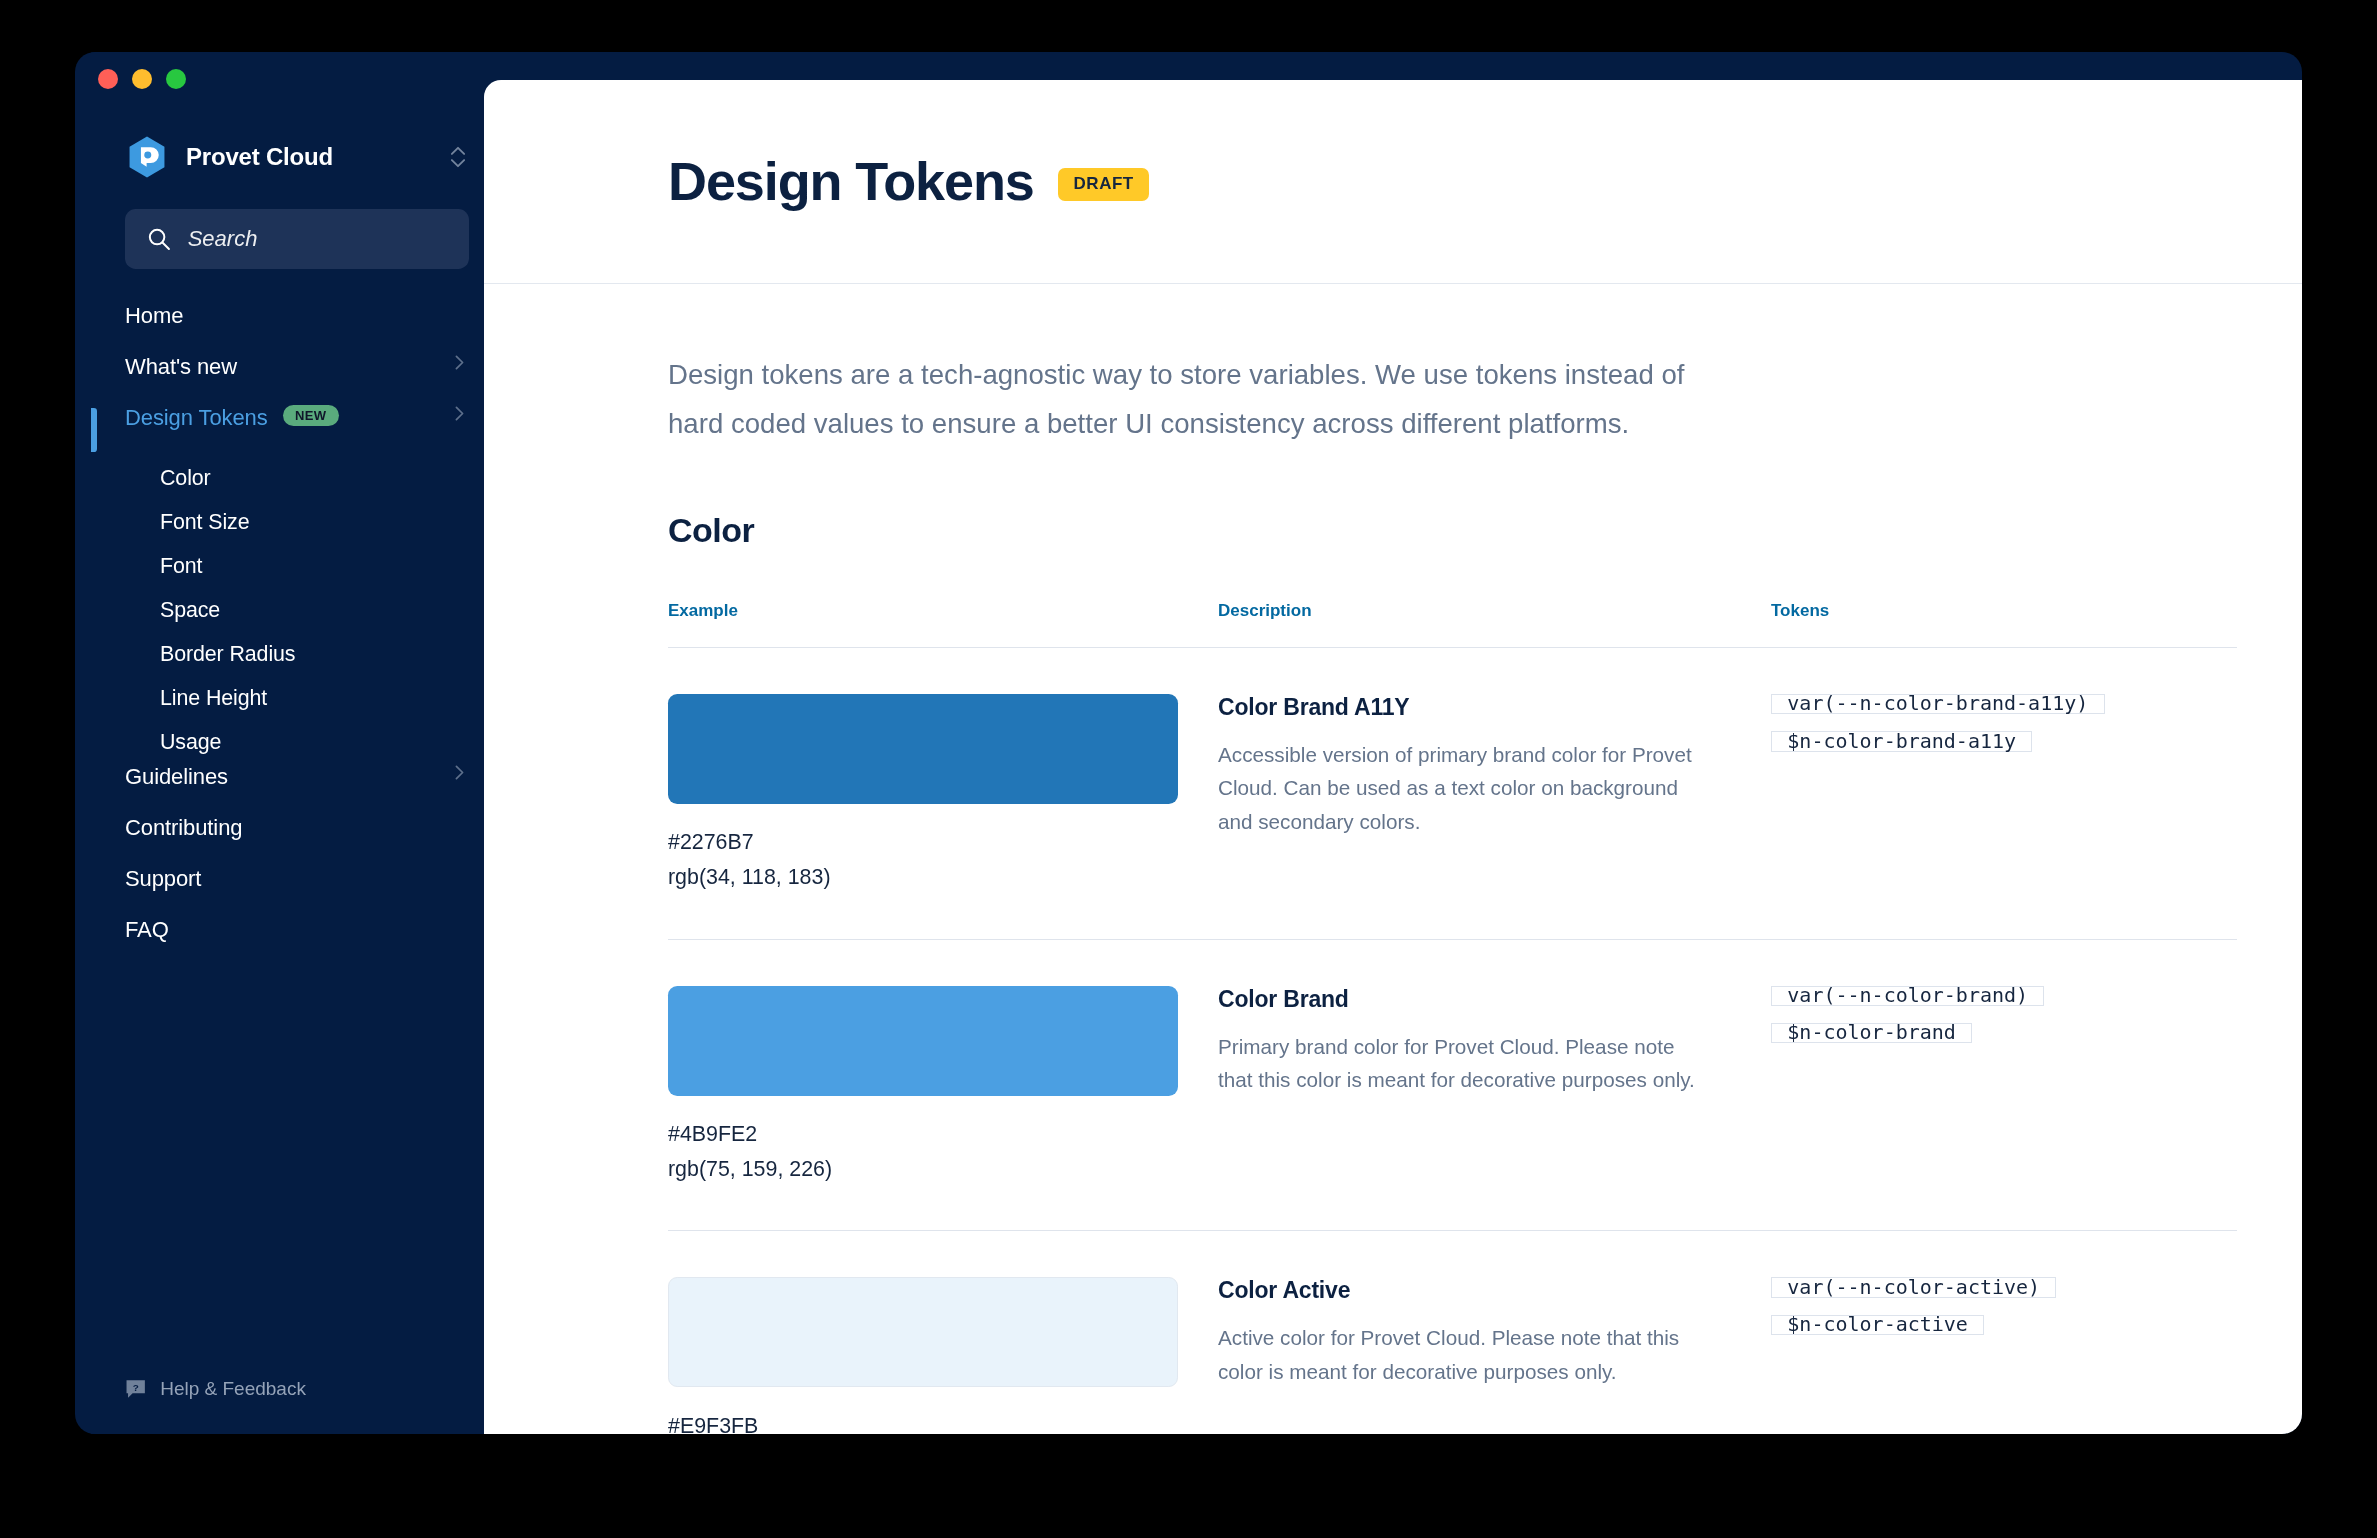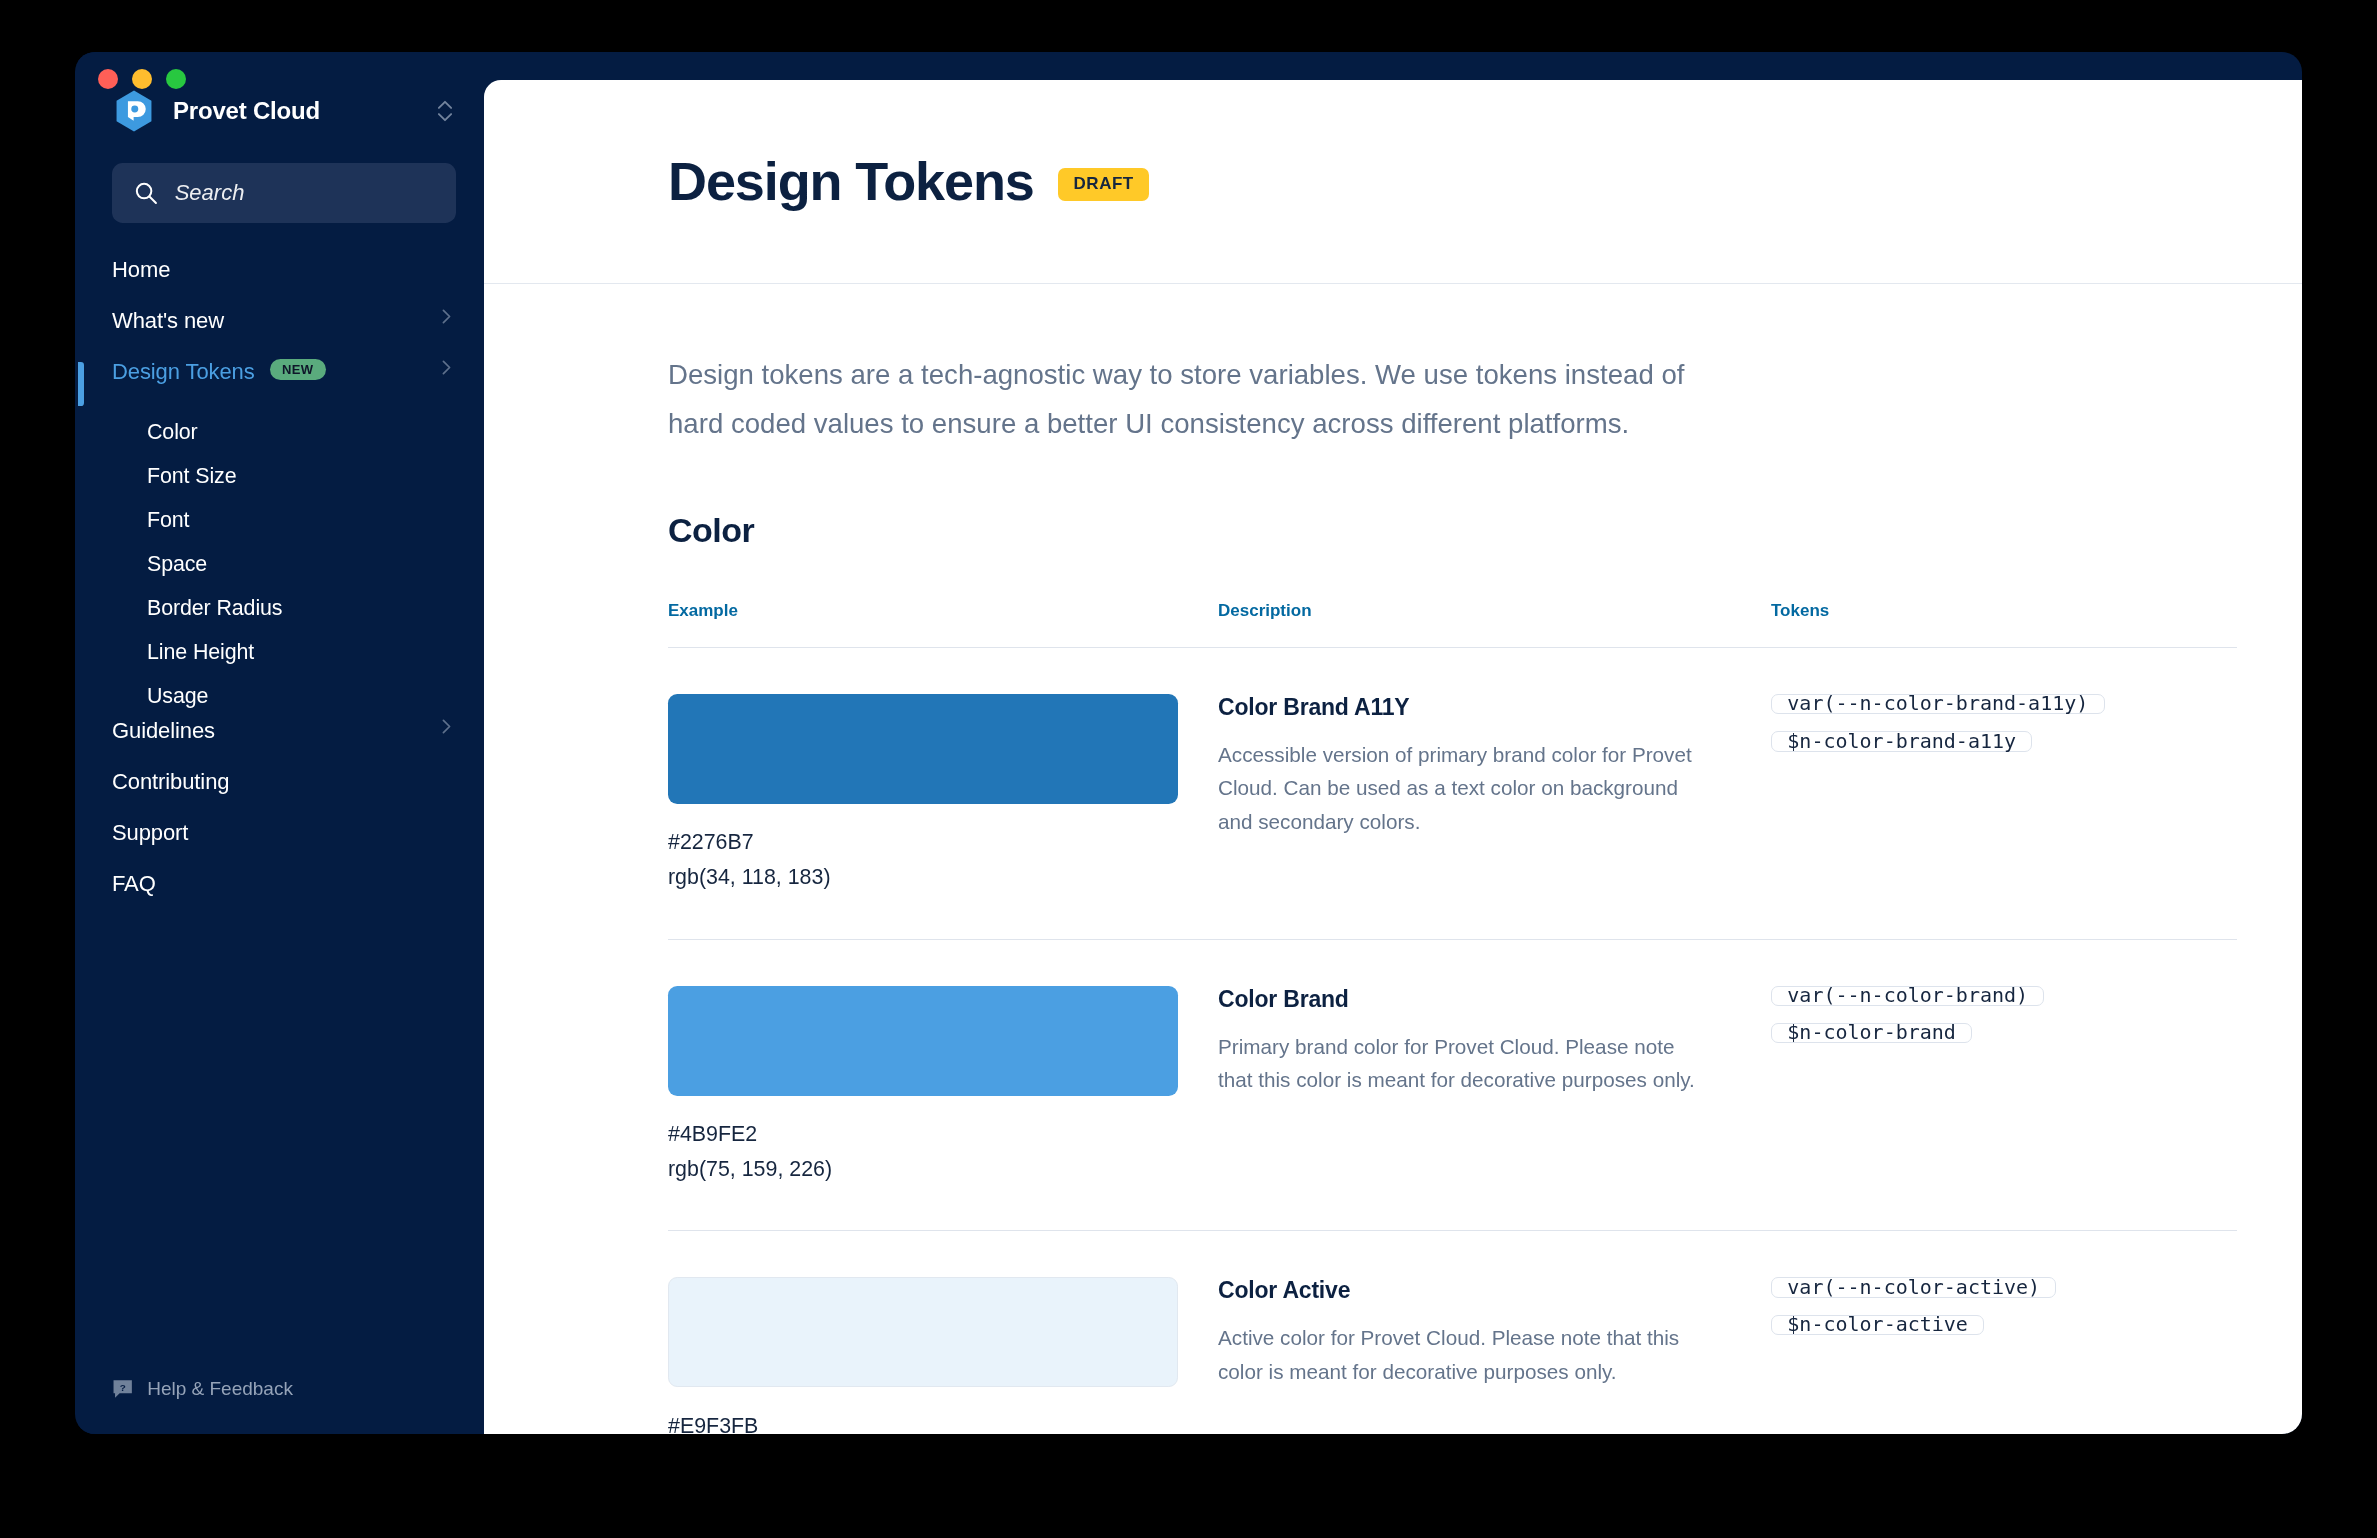--- a/index.html
+++ b/index.html
@@ -43,25 +43,25 @@
     z-index: 10;
   }
   .light { width: 20px; height: 20px; border-radius: 50%; }
   .light.red    { background: #FF5F57; }
   .light.yellow { background: #FFBD2E; }
   .light.green  { background: #28C840; }
 
   
   #sidebar {
     position: absolute;
-    left: 3px; top: 0;
+    left: 16px; top: 0;
     width: 409px;
     height: 1382px;
     background: #041C42;
-    padding-top: 35px;
+    padding-top: 81px;
   }
 
   #brand {
     display: flex;
     align-items: center;
     height: 47px;
     padding: 0 32px 0 34px;
     margin-bottom: 29px;
   }
   #brand-logo {
@@ -272,21 +272,21 @@
   .row-desc {
     font-size: 20.7px;
     line-height: 1.62;
     color: #64748B;
     max-width: 490px;
   }
 
   .chip {
     display: inline-block;
     border: 1.5px solid #DDE3EC;
-    border-radius: 7px;
+    border-radius: 0;
     padding: 8.4px 15.3px 10px;
     font-family: "DejaVu Sans Mono", monospace;
     font-size: 20px;
     color: #16263F;
     margin-bottom: 17px;
     white-space: nowrap;
   }
   .chip-wrap > div { line-height: 0; }
 </style>
 </head>

